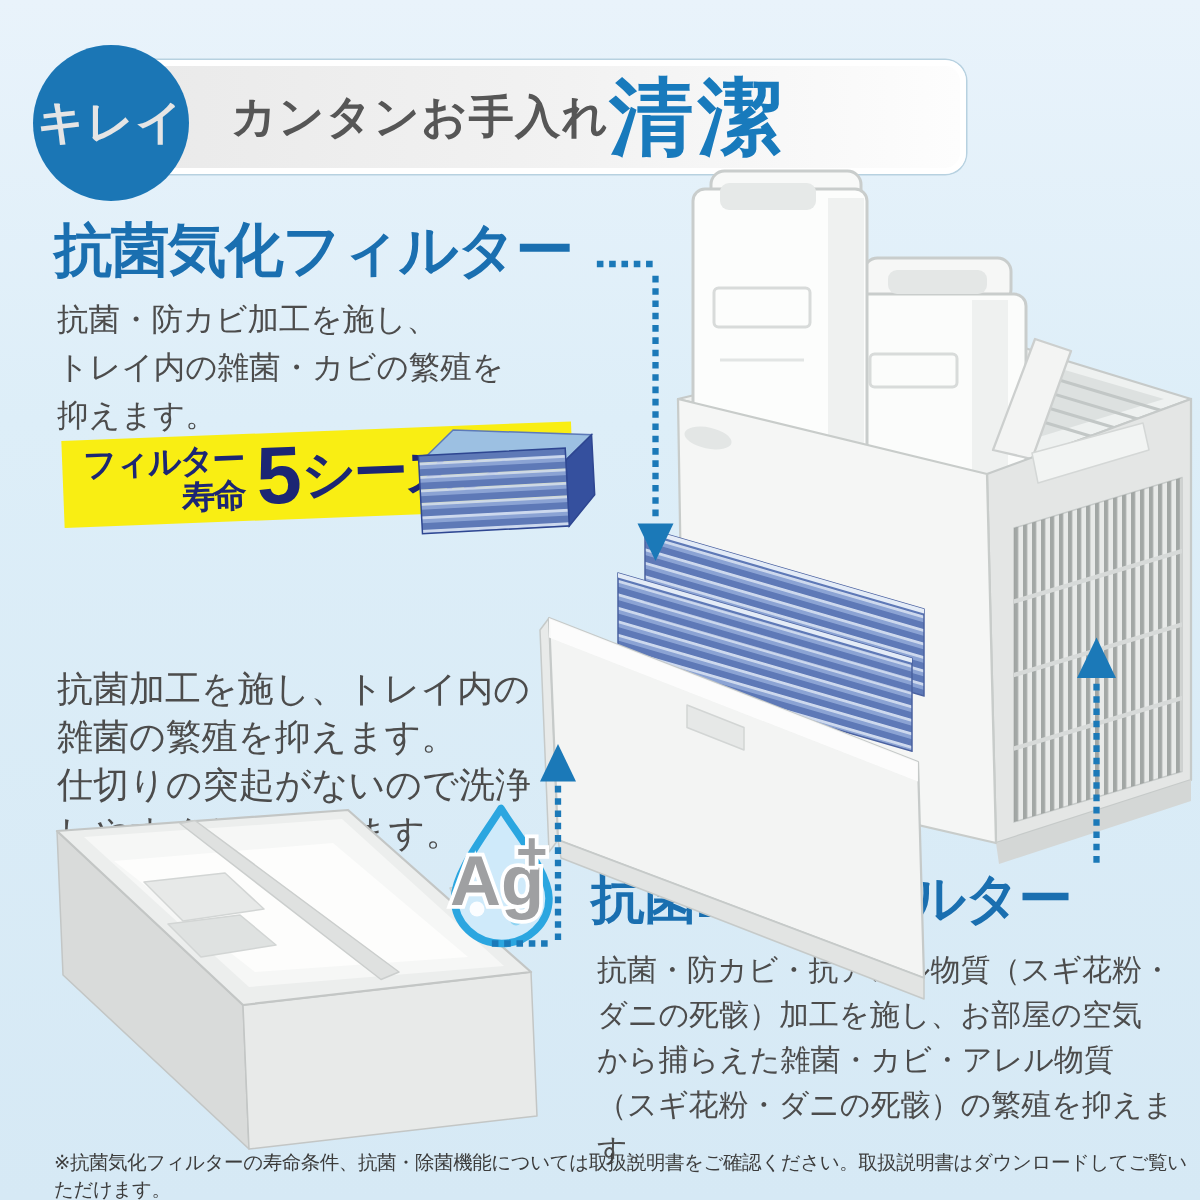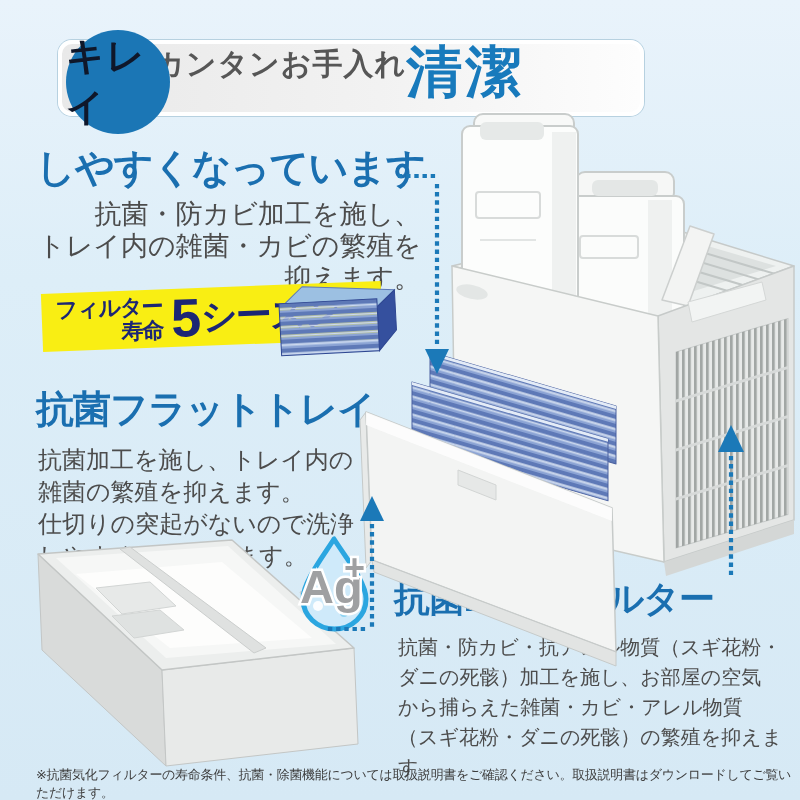--- a/index.html
+++ b/index.html
@@ -6,36 +6,36 @@
   .page{
     position:relative;width:800px;height:800px;overflow:hidden;
     background:linear-gradient(180deg,#e9f3fb 0%,#ddeef8 35%,#d6e9f5 100%);
     font-family:"Liberation Sans","DejaVu Sans",sans-serif;
   }
   
   .banner{
     position:absolute;left:58px;top:40px;width:578px;height:68px;
     border-radius:14px;background:linear-gradient(90deg,#e9e9e9 0%,#f2f2f2 55%,#fdfdfd 100%);
     border:4px solid #ffffff;box-shadow:0 0 0 1px #b7d1e0;
-    display:flex;z-index:2;
+    display:flex;align-items:center;z-index:2;
   }
   .banner-title{margin-left:92px;font-size:30px;font-weight:bold;color:#565656;letter-spacing:1px;}
   .banner-highlight{font-size:56px;font-weight:bold;color:#187abc;letter-spacing:3px;line-height:1;}
   .kirei-circle{
     position:absolute;left:22px;top:30px;width:104px;height:104px;border-radius:50%;
-    background:#1b76b5;color:#0f172a;display:flex;align-items:center;justify-content:center;
-    font-size:38px;font-weight:bold;z-index:3;letter-spacing:1px;margin-left:44px;
+    background:#1b76b5;color:#e5e5e5;display:flex;align-items:center;justify-content:center;
+    font-size:31px;font-weight:bold;z-index:3;letter-spacing:1px;
   }
   
   .sec-heading{position:absolute;font-weight:bold;color:#1a6fb0;letter-spacing:-1px;line-height:1.05;z-index:2;}
   #h-vapor{left:36px;top:148px;font-size:39px;}
   #h-tray{left:36px;top:390px;font-size:38px;}
   #h-air{left:394px;top:580px;font-size:36px;}
   .sec-body{position:absolute;color:#4c4c4c;white-space:pre-line;z-index:2;}
-  #b-vapor{left:38px;top:198px;font-size:27px;line-height:32px;text-align:right;}
+  #b-vapor{left:38px;top:198px;font-size:21px;line-height:32px;}
   #b-tray{left:38px;top:444px;font-size:24px;line-height:32px;}
   #b-air{left:398px;top:632px;font-size:20px;line-height:30px;width:400px;}
   
   .life-badge{
     position:absolute;left:42px;top:294px;width:340px;height:58px;background:#f9ee13;
     transform:rotate(-2.2deg);transform-origin:left center;display:flex;align-items:center;
     padding-left:14px;box-sizing:border-box;z-index:2;color:#1c2674;font-weight:bold;
   }
   .life-label{display:flex;flex-direction:column;align-items:flex-end;font-size:22px;line-height:24px;letter-spacing:-1px;}
   .life-number{font-size:54px;line-height:1;margin-left:8px;}
@@ -49,35 +49,34 @@
 <body>
 
 <div class="page">
 
   <div class="banner">
     <div class="banner-title">カンタンお手入れ</div>
     <div class="banner-highlight">清潔</div>
   </div>
   <div class="kirei-circle">キレイ</div>
 
-  <div class="sec-heading" id="h-vapor">しやすくなっています</div>
+  <div class="sec-heading" id="h-vapor">抗菌気化フィルター</div>
   <div class="sec-body" id="b-vapor">抗菌・防カビ加工を施し、
 トレイ内の雑菌・カビの繁殖を
 抑えます。</div>
 
   <div class="life-badge">
     <div class="life-label">
       <span>フィルター</span>
       <span>寿命</span>
     </div>
     <div class="life-number">5</div>
     <div class="life-unit">シーズン</div>
   </div>
 
-  <div class="sec-heading" id="h-tray">抗菌フラットトレイ</div>
   <div class="sec-body" id="b-tray">抗菌加工を施し、トレイ内の
 雑菌の繁殖を抑えます。
 仕切りの突起がないので洗浄
 しやすくなっています。</div>
 
   <div class="sec-heading" id="h-air">抗菌エアフィルター</div>
   <div class="sec-body" id="b-air">抗菌・防カビ・抗アレル物質（スギ花粉・
 ダニの死骸）加工を施し、お部屋の空気
 から捕らえた雑菌・カビ・アレル物質
 （スギ花粉・ダニの死骸）の繁殖を抑えます。</div>

